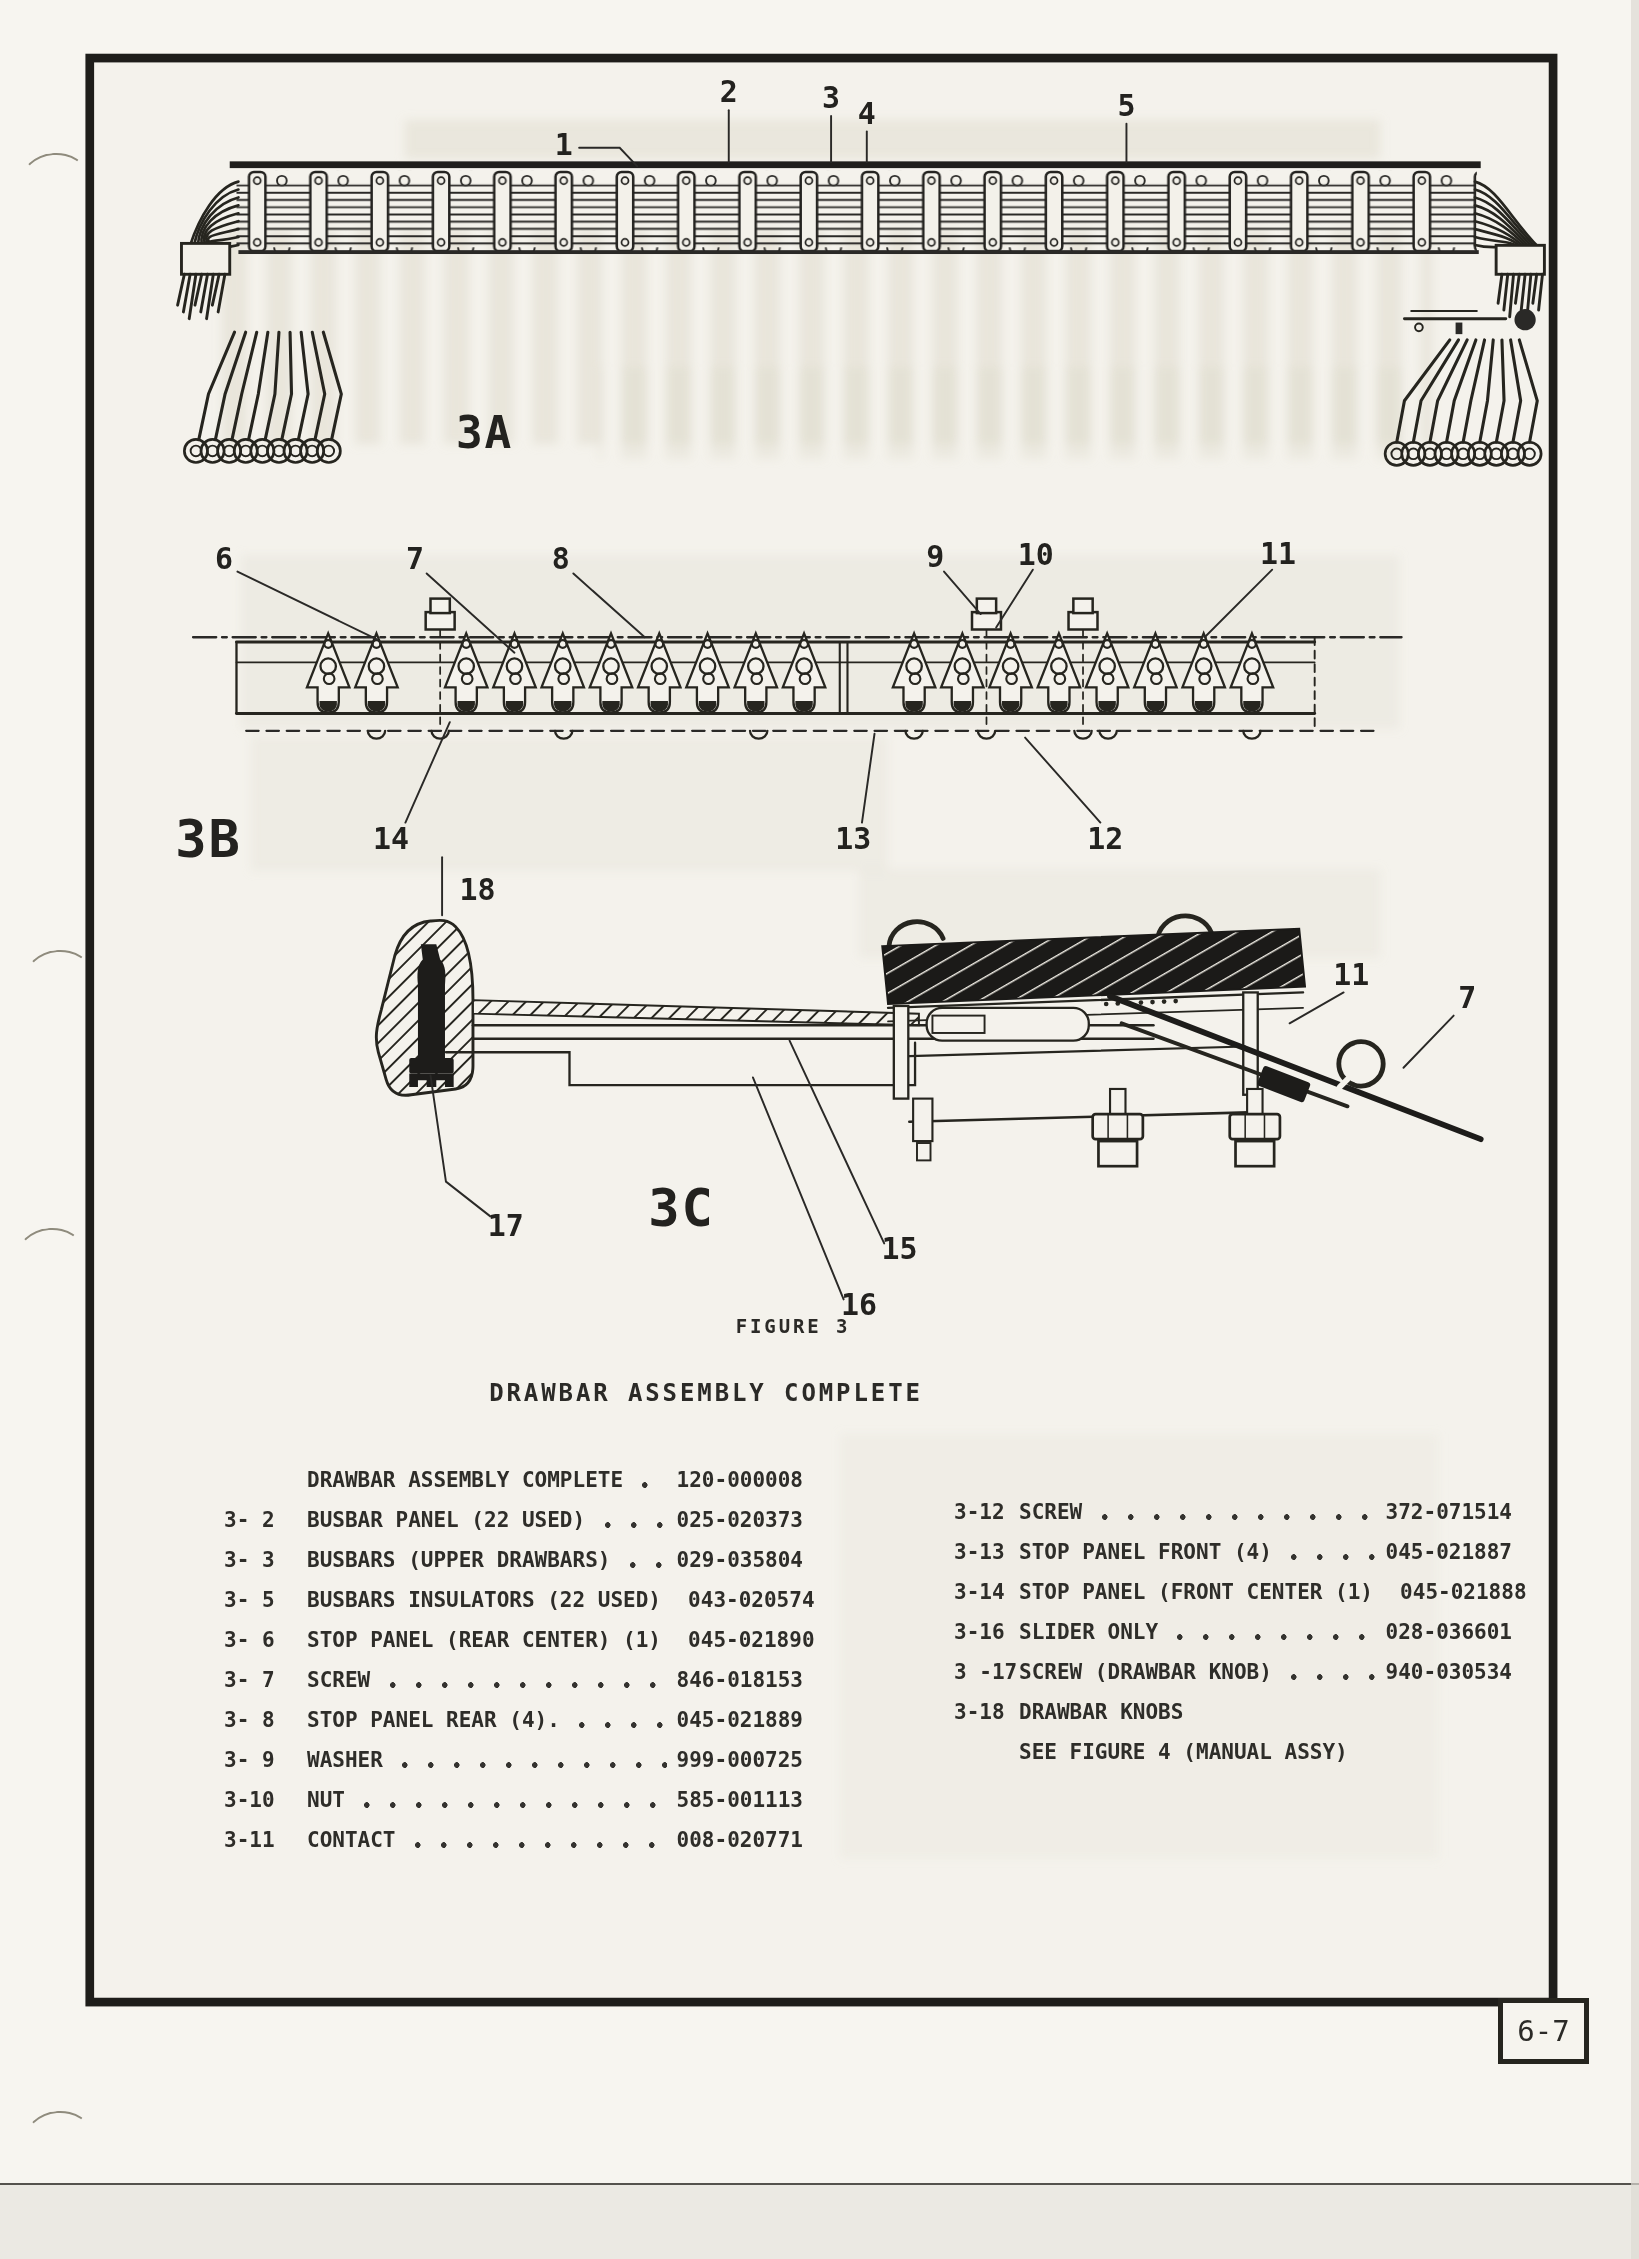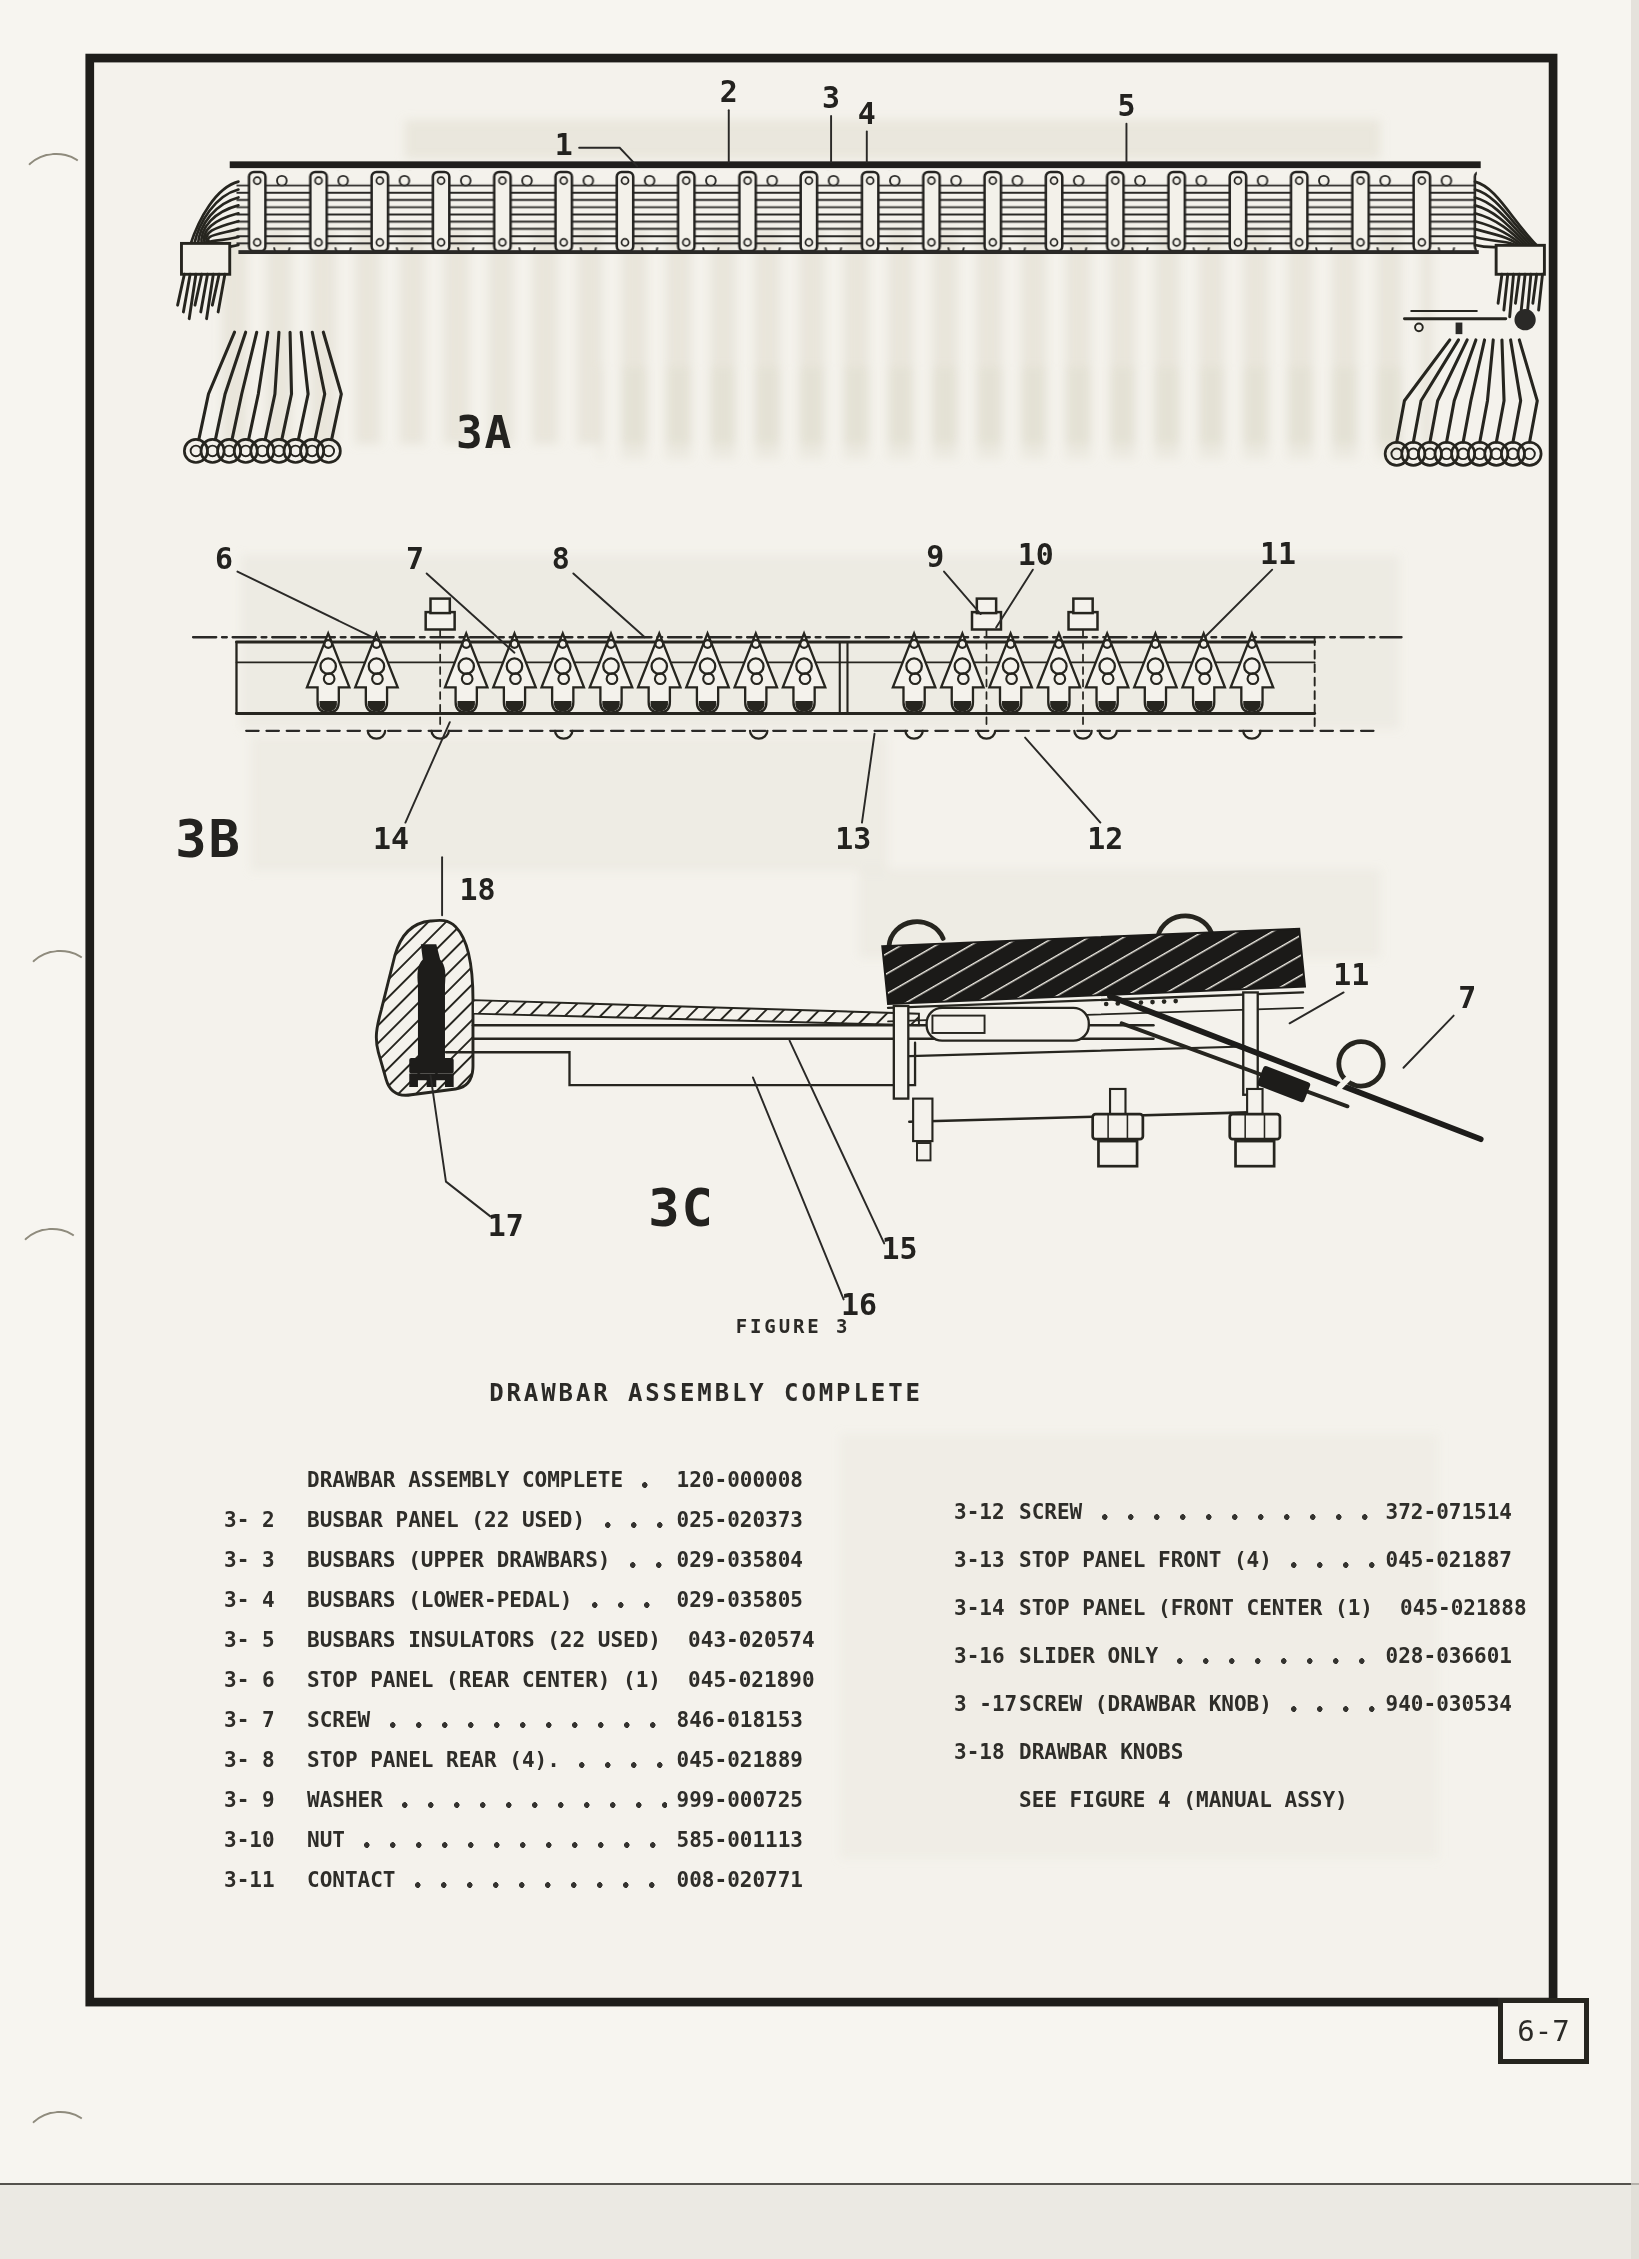--- a/index.html
+++ b/index.html
@@ -16,21 +16,21 @@
 
   
   .fig-caption{position:absolute;left:793px;top:1315px;transform:translateX(-50%);
                font-size:19px;font-weight:700;letter-spacing:2.9px;white-space:pre;}
   .fig-title{position:absolute;left:706px;top:1379px;transform:translateX(-50%);
              font-size:24px;font-weight:700;letter-spacing:2.9px;white-space:pre;}
 
   
   .plist{position:absolute;display:flex;flex-direction:column;}
   #parts-left{left:224px;top:1460px;width:579px;}
-  #parts-right{left:954px;top:1492px;width:558px;gap:8px;}
+  #parts-right{left:954px;top:1492px;width:558px;}
   .prow{display:flex;align-items:center;height:40px;font-size:21px;font-weight:700;
         white-space:pre;color:#2e2d29;}
   .pref{flex:none;width:83px;}
   #parts-right .pref{width:65px;}
   .pname{flex:none;}
   .dots{flex:1 1 auto;height:8.7px;margin:11.6px 9.7px 0 17.4px;
         background-image:radial-gradient(circle at 4.8px 3.9px,#34332f 2.5px,transparent 3px);
         background-size:26px 8.7px;background-repeat:repeat-x;}
   .pnum{flex:none;}
 
@@ -416,26 +416,20 @@
       <span class="pnum">025-020373</span>
     </div>
 
     <div class="prow">
       <span class="pref">3- 3</span>
       <span class="pname">BUSBARS (UPPER DRAWBARS)</span>
       <span class="dots"></span>
       <span class="pnum">029-035804</span>
     </div>
 
-    <div class="prow">
-      <span class="pref">3- 4</span>
-      <span class="pname">BUSBARS (LOWER-PEDAL)</span>
-      <span class="dots"></span>
-      <span class="pnum">029-035805</span>
-    </div>
 
     <div class="prow">
       <span class="pref">3- 5</span>
       <span class="pname">BUSBARS INSULATORS (22 USED)</span>
       <span class="dots"></span>
       <span class="pnum">043-020574</span>
     </div>
 
     <div class="prow">
       <span class="pref">3- 6</span>

